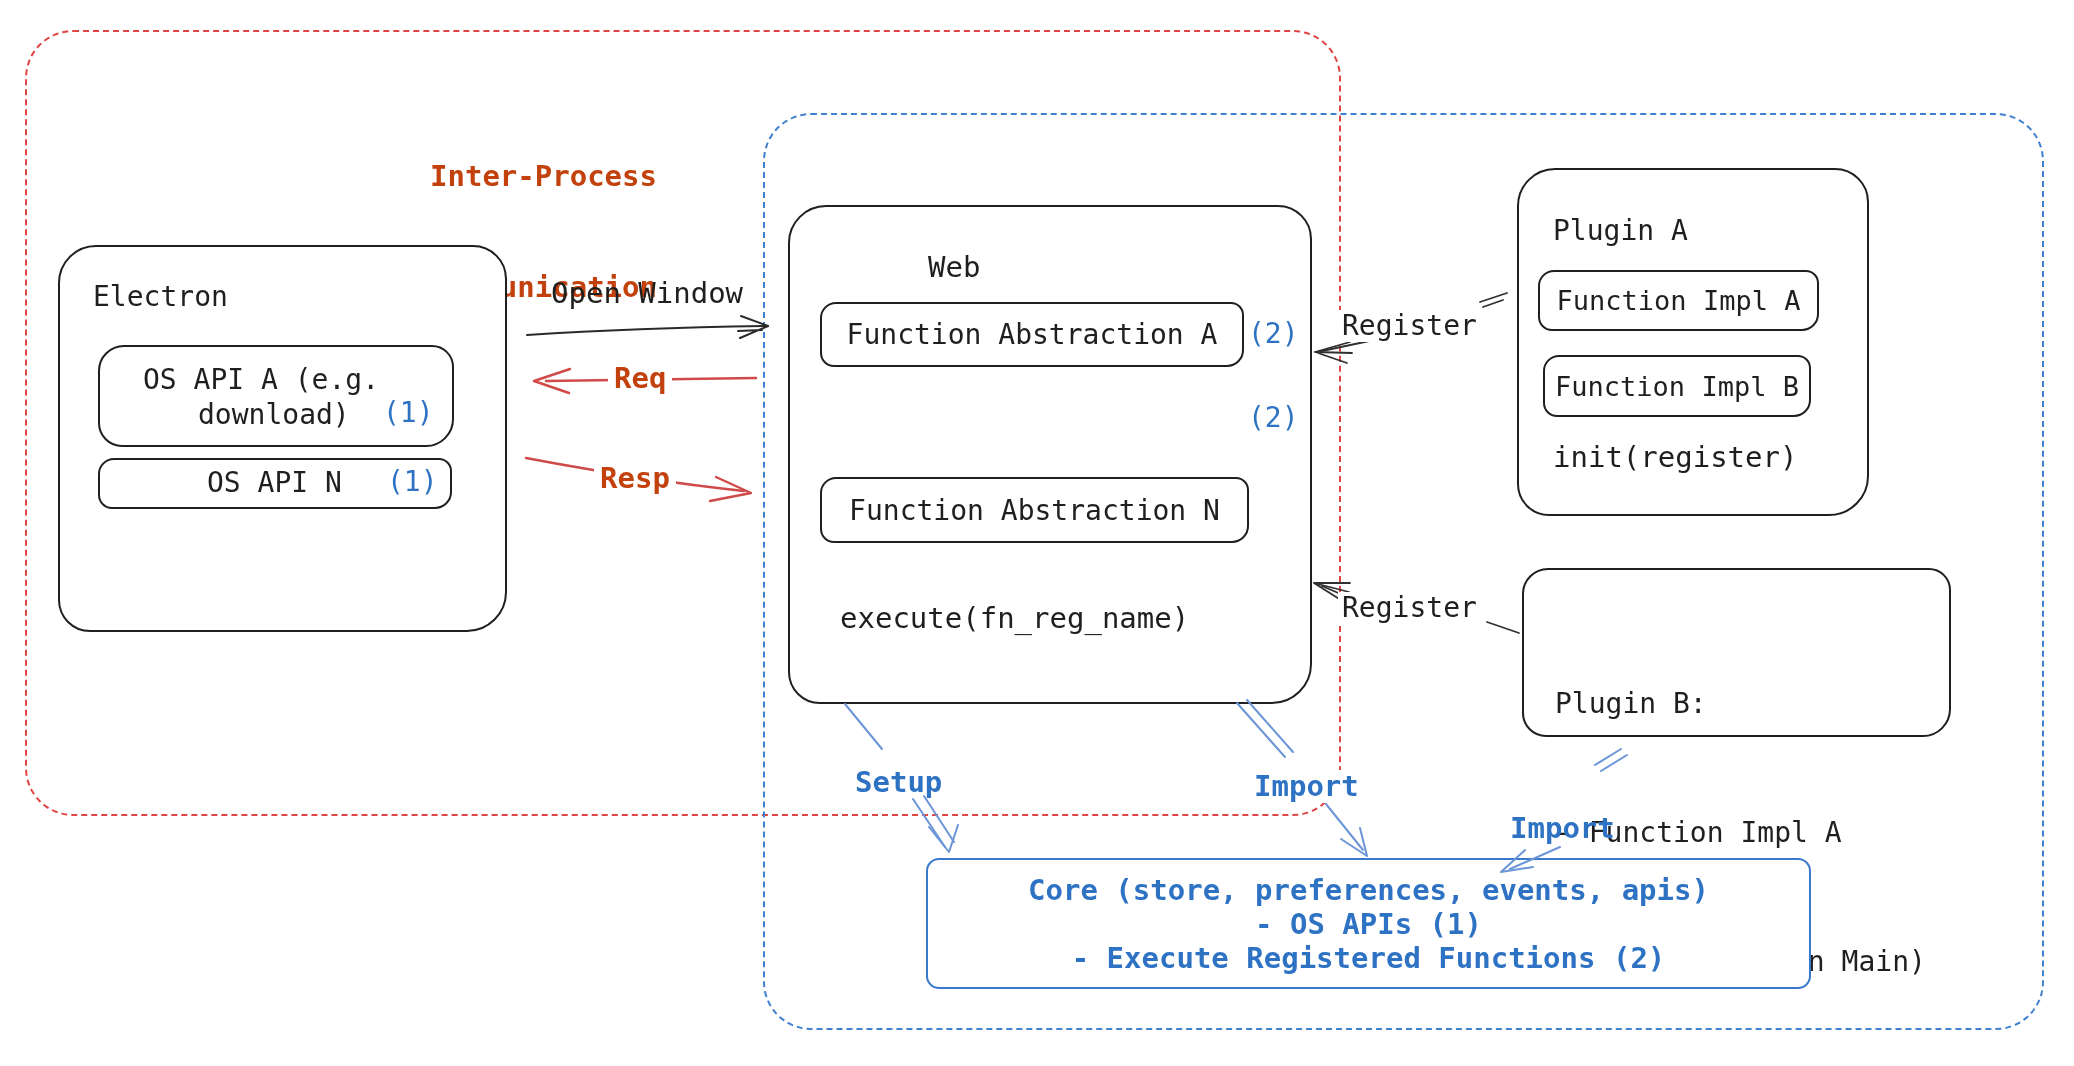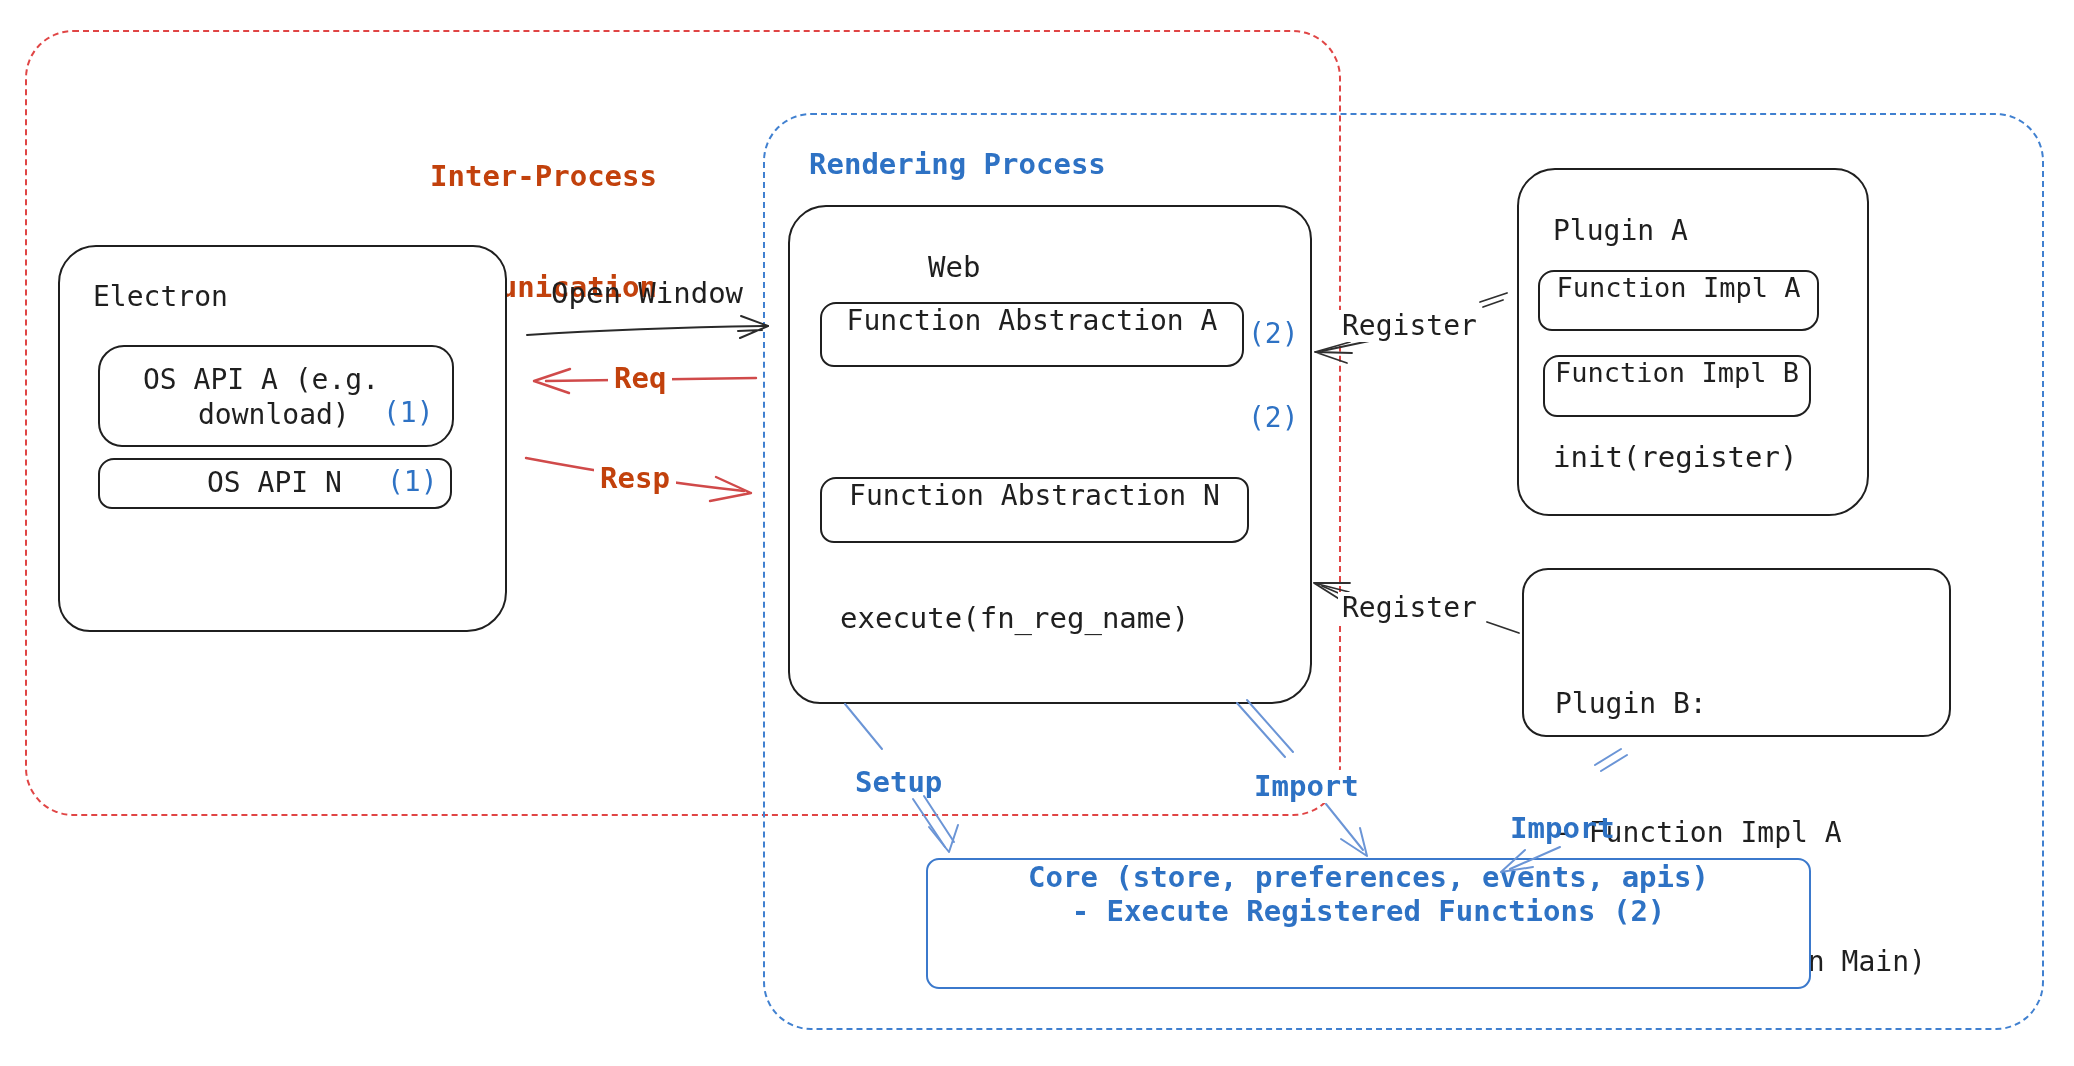--- a/index.html
+++ b/index.html
@@ -18,38 +18,37 @@
   .box.small{border-radius:16px 13px 17px 14px;}
   .box.core{border:2.5px solid #3b79cc;border-radius:30px 26px 32px 28px;}
   
   .t{position:absolute;white-space:pre;line-height:1.15;}
   .ink{color:#1f1f1f;}
   .red-t{color:#c2410c;font-weight:bold;}
   .blue-t{color:#2e72c4;font-weight:bold;}
   .ref{color:#2e72c4;}
   .fs28{font-size:28px;}
   .fs29{font-size:29px;}
-  .centered{display:flex;justify-content:center;text-align:center;}
+  .centered{display:flex;align-items:center;justify-content:center;text-align:center;}
   .onwhite{background:#ffffff;padding:0 6px;}
   .core-text{color:#2e72c4;font-weight:bold;font-size:29px;text-align:center;line-height:34px;}
   svg.overlay{position:absolute;left:0;top:0;pointer-events:none;}
 </style>
 </head>
 <body>
 
 <div class="canvas">
 
   <div class="region red" style="left:25px;top:30px;width:1312px;height:782px;"></div>
   <div class="region blue" style="left:763px;top:113px;width:1277px;height:913px;"></div>
 
   <div class="t red-t fs29" style="left:430px;top:84px;line-height:37px;">
     <div>Inter-Process</div>
     <div>Communication</div>
   </div>
-  <div class="t blue-t fs29" style="left:809px;top:148px;">Rendering Process</div>
 
   <div class="box big" style="left:58px;top:245px;width:445px;height:383px;"></div>
   <div class="t ink fs28" style="left:93px;top:281px;">Electron</div>
 
   <div class="box mid" style="left:98px;top:345px;width:352px;height:98px;"></div>
   <div class="t ink fs28" style="left:143px;top:364px;">OS API A (e.g.</div>
   <div class="t ink fs28" style="left:198px;top:399px;">download)</div>
   <div class="t ref fs28" style="left:383px;top:397px;">(1)</div>
 
   <div class="box small" style="left:98px;top:458px;width:350px;height:47px;"></div>
@@ -85,20 +84,21 @@
   <div class="box mid" style="left:1522px;top:568px;width:425px;height:165px;"></div>
   <div class="t ink fs28" style="left:1555px;top:596px;line-height:43px;">
     <div>Plugin B:</div>
     <div>- Function Impl A</div>
     <div>- Module (run on Main)</div>
   </div>
 
   <div class="box core centered" style="left:926px;top:858px;width:881px;height:127px;border-radius:13px;">
     <div class="core-text">
       <div>Core (store, preferences, events, apis)</div>
+      <div>- OS APIs (1)</div>
       <div>- Execute Registered Functions (2)</div>
     </div>
   </div>
 
   <svg class="overlay" width="2074" height="1066" viewBox="0 0 2074 1066">
 
     <g stroke="#2a2a2a" stroke-width="2" fill="none" stroke-linecap="round">
       <path d="M527,335 C620,329 700,327 768,326"></path>
       <path d="M768,326 L741,316 M768,326 L740,338 M762,330 L738,331"></path>
     </g>

